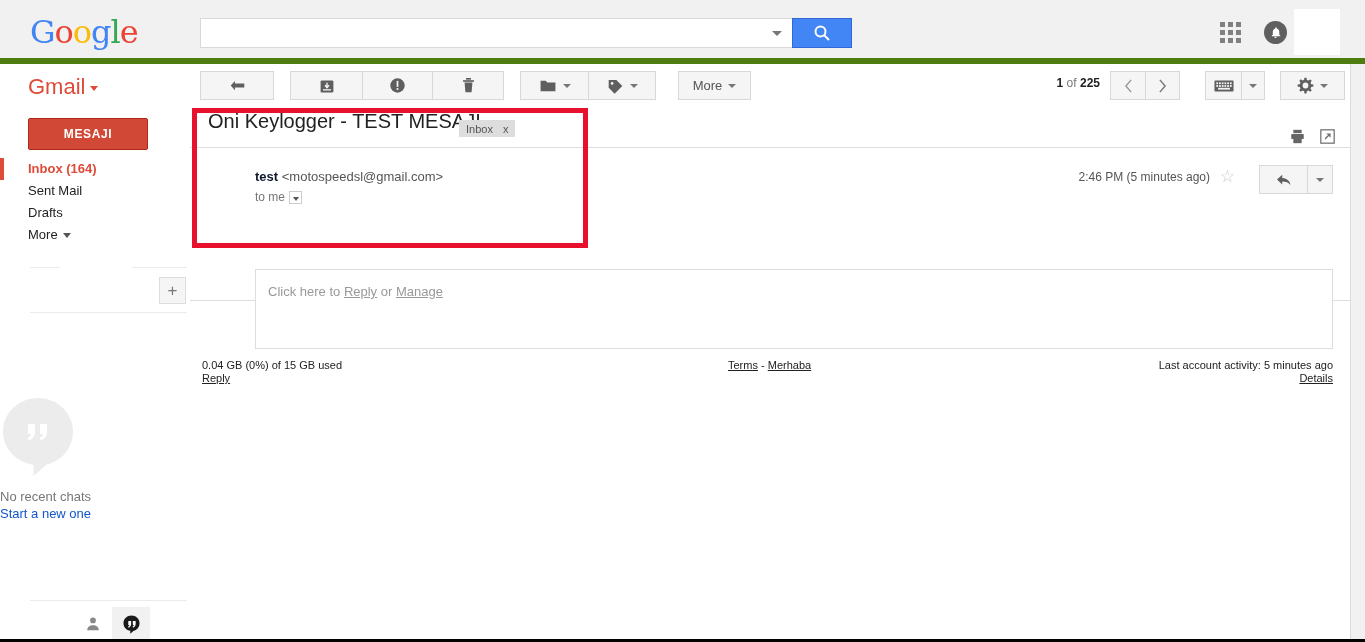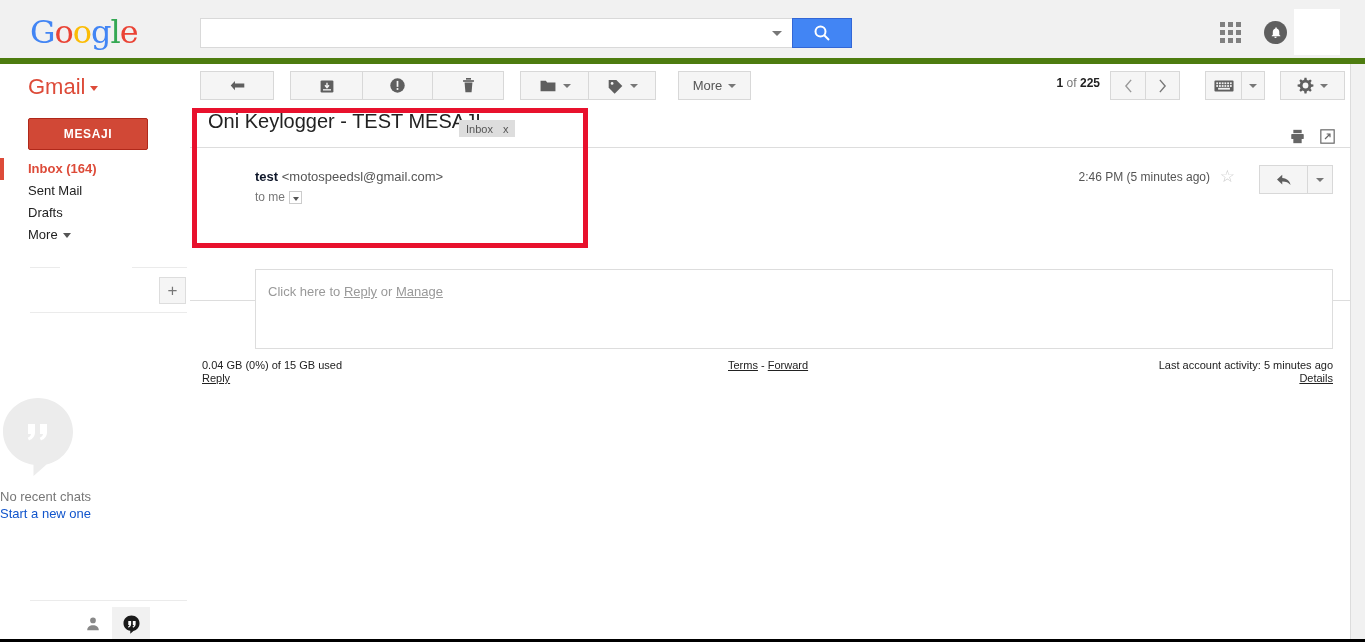--- a/index.html
+++ b/index.html
@@ -473,21 +473,21 @@
   <div class="reply-box">
     <div class="reply-prompt">
       <span>Click here to </span><u>Reply</u><span> or </span><u>Manage</u>
     </div>
   </div>
 
   <div class="footer">
     <div class="storage">0.04 GB (0%) of 15 GB used</div>
     <div class="manage">Reply</div>
     <div class="terms">
-      <u>Terms</u><span> - </span><u>Forward</u>
+      <u>Terms</u><span> - </span><u>Merhaba</u>
     </div>
     <div class="activity">Last account activity: 5 minutes ago</div>
     <div class="details">Details</div>
   </div>
 </div>
 
 <div class="annot"></div>
 
 <div class="scrollbar"></div>
 <div class="bottom-strip"></div>

